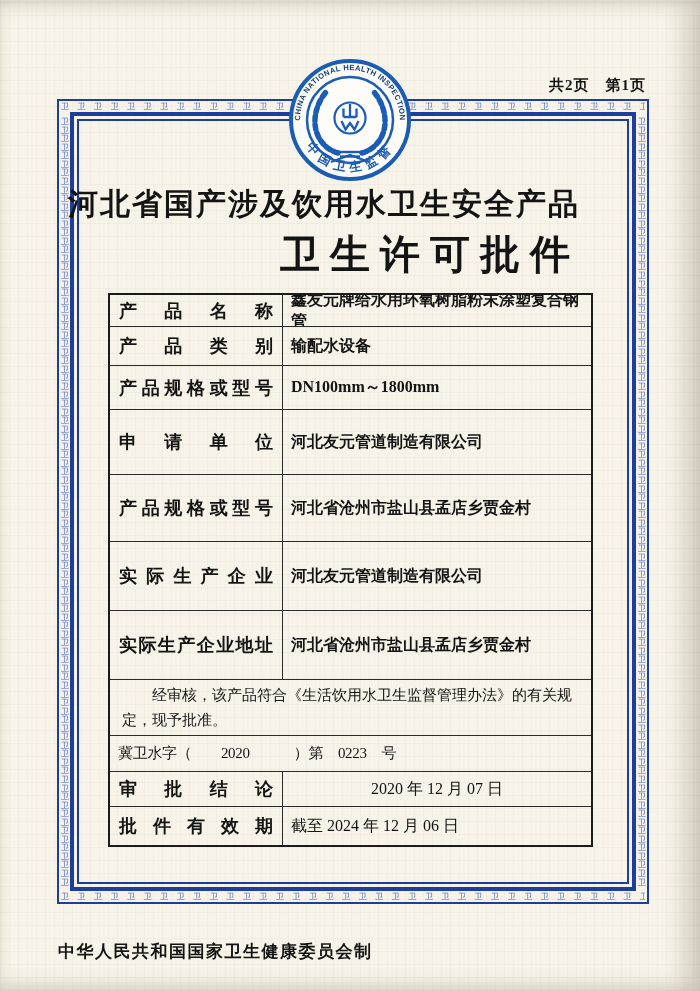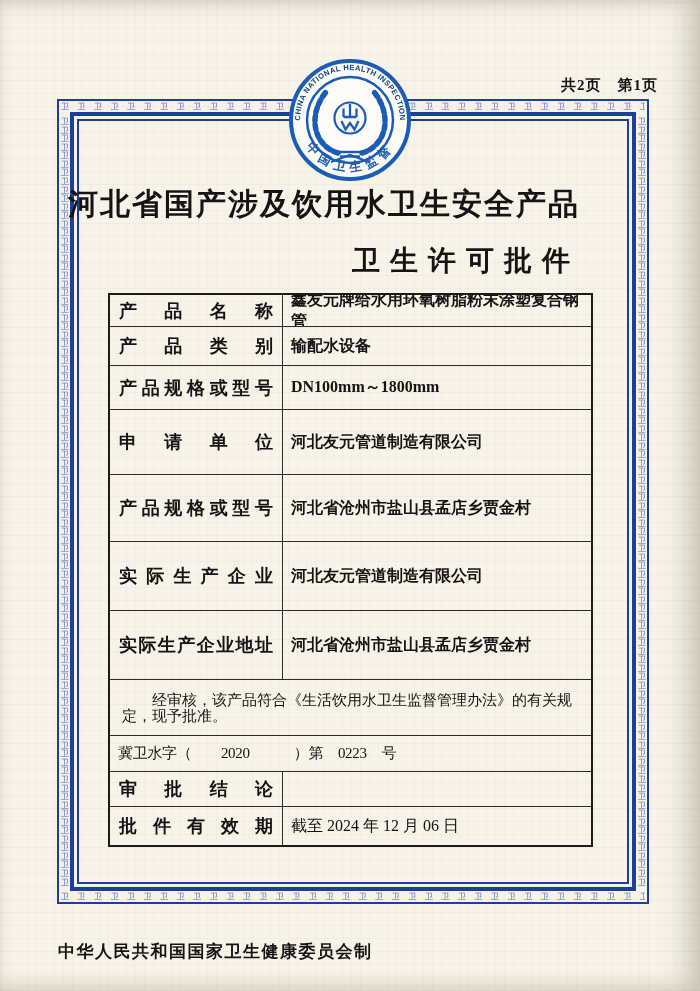--- a/index.html
+++ b/index.html
@@ -12,21 +12,21 @@
     box-shadow:inset -16px 0 22px rgba(125,118,100,.28), inset 0 -8px 14px rgba(125,118,100,.10), inset 0 6px 10px rgba(125,118,100,.08);
   }
   .texture{
     position:absolute;inset:0;pointer-events:none;z-index:0;
     background-image:
       repeating-linear-gradient(0deg, rgba(101,92,70,.045) 0 1px, transparent 1px 13px),
       repeating-linear-gradient(90deg, rgba(101,92,70,.03) 0 1px, transparent 1px 9px);
   }
   
   .pagination{
-    position:absolute;top:76px;right:42px;z-index:2;
+    position:absolute;top:76px;right:54px;z-index:2;
     font-size:15px;font-weight:bold;letter-spacing:1px;
   }
   
   .frame{
     position:absolute;left:57px;top:99px;width:592px;height:805px;
     border:2px solid #1c3f9d;box-sizing:border-box;z-index:1;
   }
   .pat{
     position:absolute;color:#3a5db5;font-size:8px;line-height:9px;
     font-family:"DejaVu Sans",sans-serif;letter-spacing:3px;
@@ -36,21 +36,21 @@
   .pat-bottom{bottom:1px;left:2px;right:2px;height:9px;}
   .pat-left{top:10px;bottom:10px;left:1px;width:9px;writing-mode:vertical-rl;}
   .pat-right{top:10px;bottom:10px;right:1px;width:9px;writing-mode:vertical-rl;}
   .frame-thick{position:absolute;left:11px;top:11px;right:11px;bottom:11px;border:4px solid #1c3f9d;}
   .frame-inner{position:absolute;left:3px;top:3px;right:3px;bottom:3px;border:2px solid #1c3f9d;}
   
   .emblem{position:absolute;left:288px;top:58px;width:124px;height:124px;z-index:3;}
   
   .titles{position:absolute;left:0;top:184px;width:580px;text-align:right;z-index:2;}
   .title1{font-size:30px;font-weight:bold;letter-spacing:2px;}
-  .title2{font-size:28px;font-weight:bold;letter-spacing:10px;margin-top:17px;}
+  .title2{font-size:40px;font-weight:bold;letter-spacing:10px;margin-top:2px;}
   
   .tbl{
     position:absolute;left:108px;top:293px;width:485px;z-index:2;
     border:2px solid #1b1b1b;box-sizing:border-box;background:transparent;
   }
   .row{display:flex;box-sizing:border-box;border-bottom:1px solid #2b2b2b;}
   .row:last-child{border-bottom:none;}
   .r1{height:32px}.r2{height:39px}.r3{height:44px}.r4{height:65px}.r5{height:67px}
   .r6{height:69px}.r7{height:69px}.r8{height:56px}.r9{height:36px}.r10{height:35px}.r11{height:38px}
   .lbl{
@@ -62,21 +62,21 @@
     text-align:justify;text-align-last:justify;
   }
   .val{
     flex:1;display:flex;align-items:center;padding:0 8px;
     font-size:16px;box-sizing:border-box;overflow:hidden;
   }
   .val.bold{font-weight:bold;}
   .val.tight{font-size:15px;letter-spacing:-.3px;}
   .val.center{justify-content:center;}
   .val .para{
-    display:block;width:100%;text-indent:2em;font-size:15px;line-height:16px;padding:0 4px;
+    display:block;width:100%;text-indent:2em;font-size:15px;line-height:25px;padding:0 4px;
   }
   
   .footer{
     position:absolute;left:58px;top:940px;z-index:2;
     font-size:17px;font-weight:bold;letter-spacing:1.5px;
   }
 </style>
 </head>
 <body>
 
@@ -173,20 +173,21 @@
           <span class="para">经审核，该产品符合《生活饮用水卫生监督管理办法》的有关规定，现予批准。</span>
         </div>
     </div>
     <div class="row r9">
       <div class="val tight">冀卫水字（　　2020　　　）第　0223　号</div>
     </div>
     <div class="row r10">
       <div class="lbl">
           <span>审批结论</span>
         </div>
+      <div class="val center">2020 年 12 月 07 日</div>
     </div>
     <div class="row r11">
       <div class="lbl">
           <span>批件有效期</span>
         </div>
       <div class="val">截至 2024 年 12 月 06 日</div>
     </div>
   </div>
 
   <div class="footer">中华人民共和国国家卫生健康委员会制</div>

